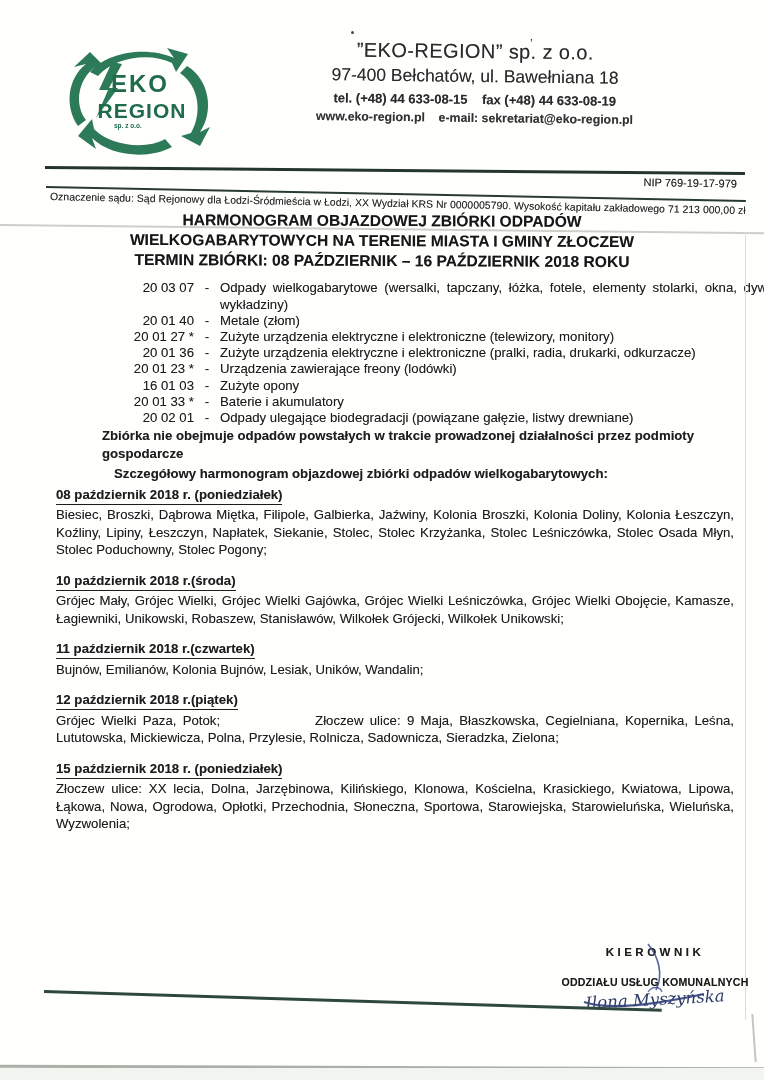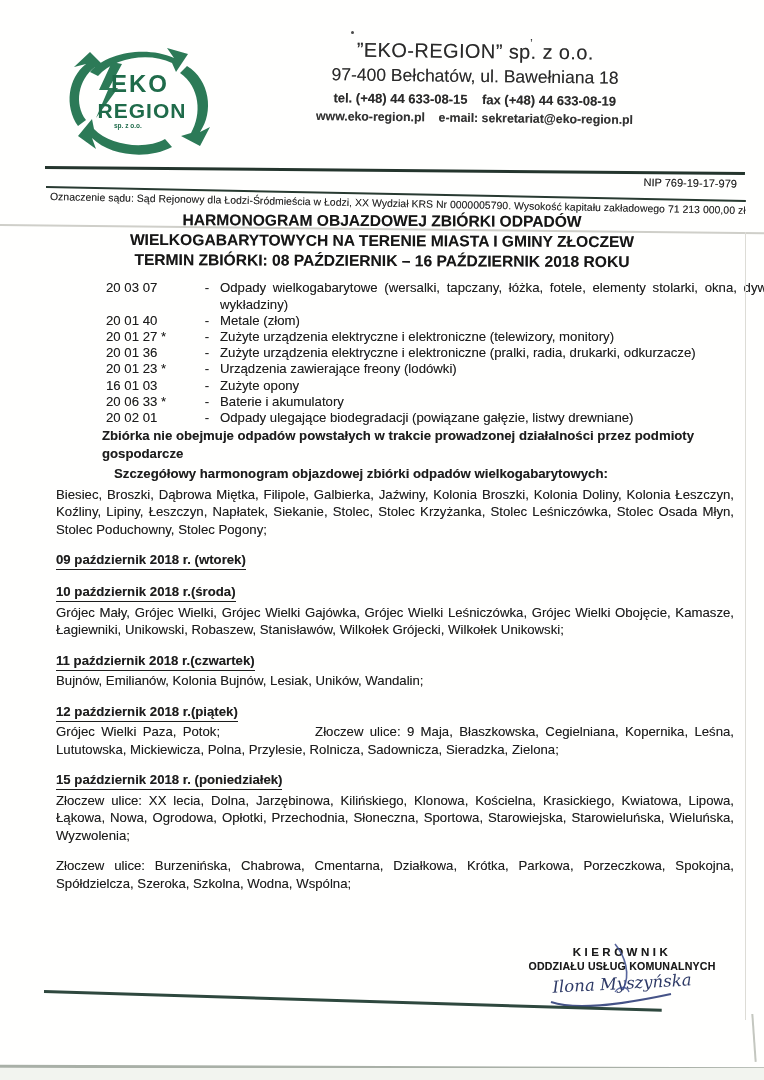--- a/index.html
+++ b/index.html
@@ -36,34 +36,34 @@
     transform:rotate(1.15deg);transform-origin:left center;letter-spacing:.05px;}
 
   
   .doc-title{margin-top:9px;text-align:center;font-weight:bold;font-size:15.6px;line-height:20px;color:#161616;transform:rotate(.25deg);}
 
   
   .body-col{margin:0 30px 0 56px;font-size:13.2px;line-height:17.5px;}
   .intro{margin:7px 55px 0 45px;font-weight:bold;line-height:18px;}
   .codes{margin:9px 0 0 50px;line-height:16.2px;}
   .code-row{display:grid;grid-template-columns:88px 26px 585px;}
-  .code-num{white-space:pre;}
+  .code-num{white-space:pre;text-align:right;}
   .code-dash{text-align:center;}
   .code-desc{text-align:justify;padding-right:14px;}
   .note{font-weight:bold;line-height:17.6px;margin-top:1px;margin-left:46px;}
   .sched-heading{font-weight:bold;margin-top:3px;text-indent:58px;}
   .day{margin-top:13px;}
   .day:first-of-type{margin-top:3px;}
   .day-date{font-weight:bold;display:inline-block;border-bottom:1.6px solid #1d1d1d;padding-bottom:.5px;}
   .day-places{margin:1.5px 0 0 0;text-align:justify;}
 
   
-  .signature{position:absolute;left:527px;top:946px;width:190px;text-align:center;color:#1a1a1a;}
+  .signature{position:absolute;left:560px;top:946px;width:190px;text-align:center;color:#1a1a1a;}
   .sig-role1{font-size:11.5px;font-weight:bold;letter-spacing:3.5px;}
-  .sig-role2{font-size:10.6px;font-weight:bold;letter-spacing:.2px;margin-top:2px;}
+  .sig-role2{font-size:10.6px;font-weight:bold;letter-spacing:.2px;margin-top:18px;}
   .sig-name{font-family:"DejaVu Serif",serif;font-style:italic;font-size:16.5px;color:#2e3a66;
     margin-top:2px;transform:rotate(-3deg);}
   .sig-ink{position:absolute;left:18px;top:-8px;pointer-events:none;}
 
   .bottom-rule{position:absolute;left:44px;top:990px;width:618px;height:2.6px;background:#2e483e;
     transform:rotate(1.75deg);transform-origin:left center;}
 </style>
 </head>
 <body>
 
@@ -136,60 +136,59 @@
           <span class="code-num">20 01 23 *</span>
           <span class="code-dash">-</span>
           <span class="code-desc">Urządzenia zawierające freony (lodówki)</span>
         </div>
         <div class="code-row">
           <span class="code-num">16 01 03</span>
           <span class="code-dash">-</span>
           <span class="code-desc">Zużyte opony</span>
         </div>
         <div class="code-row">
-          <span class="code-num">20 06 33 *</span>
+          <span class="code-num">20 01 33 *</span>
           <span class="code-dash">-</span>
           <span class="code-desc">Baterie i akumulatory</span>
         </div>
         <div class="code-row">
           <span class="code-num">20 02 01</span>
           <span class="code-dash">-</span>
           <span class="code-desc">Odpady ulegające biodegradacji (powiązane gałęzie, listwy drewniane)</span>
         </div>
       </div>
 
     <div class="note">Zbiórka nie obejmuje odpadów powstałych w trakcie prowadzonej działalności przez podmioty gospodarcze</div>
 
     <div class="sched-heading">Szczegółowy harmonogram objazdowej zbiórki odpadów wielkogabarytowych:</div>
 
     <div id="schedule-days">
         <div class="day">
+          <div><span class="day-date">08 październik  2018 r. (poniedziałek)</span></div>
           <p class="day-places">Biesiec, Broszki, Dąbrowa Miętka, Filipole, Galbierka, Jaźwiny, Kolonia Broszki, Kolonia Doliny, Kolonia Łeszczyn, Koźliny, Lipiny, Łeszczyn, Napłatek, Siekanie, Stolec, Stolec Krzyżanka, Stolec Leśniczówka, Stolec Osada Młyn, Stolec Poduchowny, Stolec Pogony;</p>
         </div>
         <div class="day">
-          <div><span class="day-date">09 październik 2018 r. (wtorek)</span></div>
         </div>
         <div class="day">
           <div><span class="day-date">10 październik 2018 r.(środa)</span></div>
           <p class="day-places">Grójec Mały, Grójec Wielki, Grójec Wielki Gajówka, Grójec Wielki Leśniczówka, Grójec Wielki Obojęcie, Kamasze, Łagiewniki, Unikowski, Robaszew, Stanisławów, Wilkołek Grójecki, Wilkołek Unikowski;</p>
         </div>
         <div class="day">
           <div><span class="day-date">11 październik 2018 r.(czwartek)</span></div>
           <p class="day-places">Bujnów, Emilianów, Kolonia Bujnów, Lesiak, Uników, Wandalin;</p>
         </div>
         <div class="day">
           <div><span class="day-date">12 październik 2018 r.(piątek)</span></div>
           <p class="day-places">Grójec Wielki Paza, Potok;&nbsp;&nbsp;&nbsp;&nbsp;&nbsp;&nbsp;&nbsp;&nbsp;&nbsp;&nbsp;&nbsp;&nbsp;&nbsp;&nbsp; Złoczew ulice: 9 Maja, Błaszkowska, Cegielniana, Kopernika, Leśna, Lututowska, Mickiewicza, Polna, Przylesie, Rolnicza, Sadownicza, Sieradzka, Zielona;</p>
         </div>
         <div class="day">
           <div><span class="day-date">15 październik 2018 r. (poniedziałek)</span></div>
           <p class="day-places">Złoczew ulice: XX lecia, Dolna, Jarzębinowa, Kilińskiego, Klonowa, Kościelna, Krasickiego, Kwiatowa, Lipowa, Łąkowa, Nowa, Ogrodowa, Opłotki, Przechodnia, Słoneczna, Sportowa, Starowiejska, Starowieluńska, Wieluńska, Wyzwolenia;</p>
         </div>
         <div class="day">
-          <p class="day-places">Złoczew ulice: Burzenińska, Chabrowa, Cmentarna, Działkowa, Krótka, Parkowa, Porzeczkowa, Spokojna, Spółdzielcza, Szeroka, Szkolna, Wodna, Wspólna;</p>
         </div>
       </div>
   </div>
 
   <div class="signature">
     <div class="sig-role1 soft">KIEROWNIK</div>
     <div class="sig-role2 soft">ODDZIAŁU USŁUG KOMUNALNYCH</div>
     <div class="sig-name">Ilona Myszyńska</div>
     <svg class="sig-ink" width="160" height="78" viewBox="0 0 160 78">
       <path d="M78 52 C86 36 80 18 70 6" fill="none" stroke="#3a4a8c" stroke-width="1.6" opacity=".85"></path>

